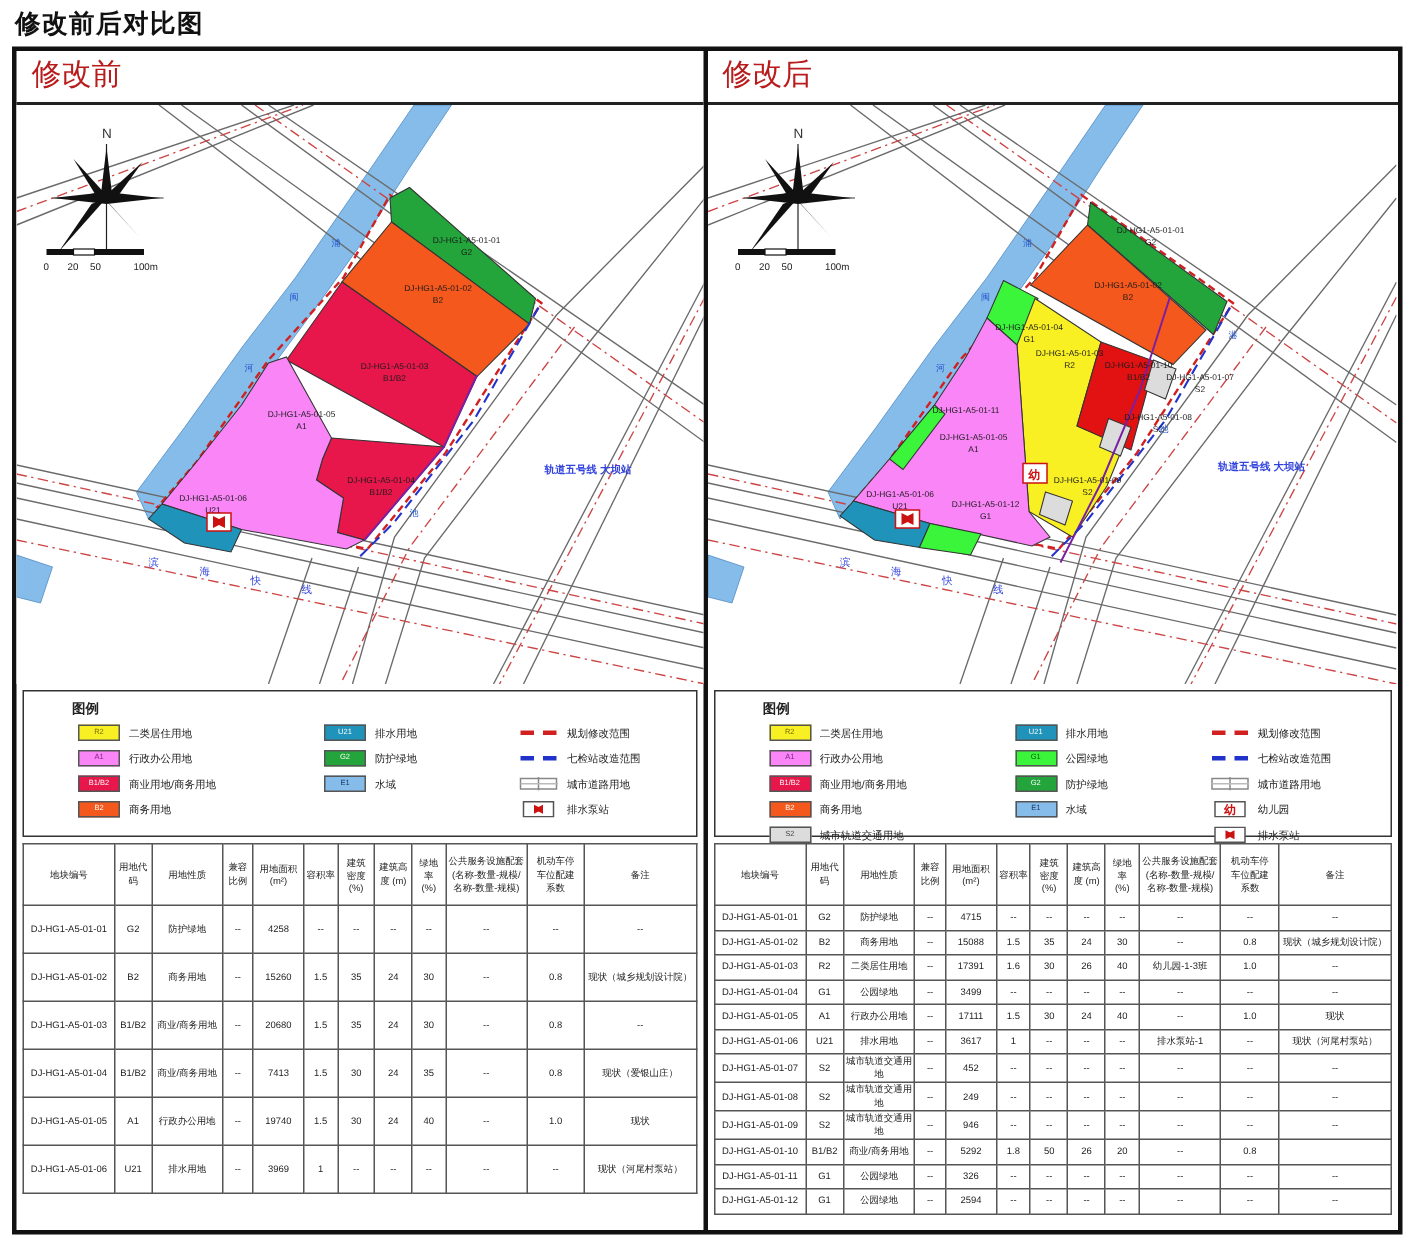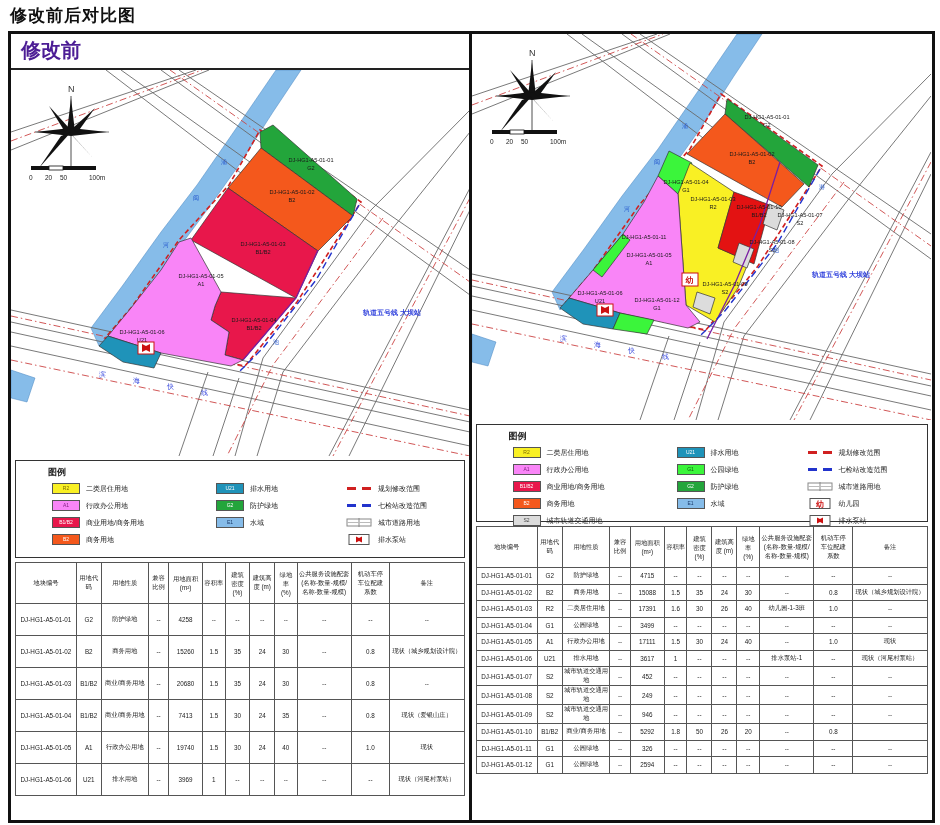--- a/index.html
+++ b/index.html
@@ -1,21 +1,21 @@
 <!DOCTYPE html>
 <html><head>
 <meta charset="utf-8">
 <style>
   html,body{margin:0;padding:0;background:#fff;width:940px;height:825px;overflow:hidden;
     font-family:"Liberation Sans", sans-serif; -webkit-font-smoothing:antialiased;}
   #page-title{position:absolute;left:10px;top:4px;font-size:17px;font-weight:bold;color:#111;letter-spacing:1px;}
   #frame{position:absolute;left:8px;top:31px;width:921px;height:786px;border:3px solid #111;display:flex;background:#fff;}
   .panel{width:50%;height:100%;position:relative;box-sizing:border-box;}
   .panel.left{border-right:3px solid #111;}
-  .panel-header{height:34px;line-height:32px;padding-left:10px;font-size:20px;font-weight:bold;color:#4c1d95;
+  .panel-header{height:34px;line-height:32px;padding-left:10px;font-size:20px;font-weight:normal;color:#b91c1c;
     border-bottom:2px solid #222;}
   .map-wrap{height:386px;position:relative;overflow:hidden;background:#fff;}
   .map-wrap svg{display:block;}
   .legend-box{margin:4px 4px 0 4px;border:1.5px solid #333;height:96px;position:relative;font-size:7px;color:#222;}
   .legend-title{position:absolute;left:32px;top:5px;font-size:9px;font-weight:bold;}
   .legend-col{position:absolute;top:20px;}
   .legend-item{display:flex;align-items:center;height:15px;margin-bottom:2px;}
   .sw{width:26px;height:9px;border:1px solid #555;margin-right:6px;display:flex;align-items:center;justify-content:center;
       font-size:5px;line-height:5px;flex:0 0 auto;}
   .legend-label{white-space:nowrap;font-size:7px;}
@@ -326,20 +326,21 @@
               <td>--</td>
               <td>--</td>
               <td>现状（河尾村泵站）</td>
             </tr>
           </tbody>
         </table>
     </div>
   </div>
 
   <div class="panel right">
+    <div class="panel-header">修改后</div>
     <div class="map-wrap">
       <svg class="map-svg" width="459" height="386" viewBox="0 0 459 386">
           <g>
             <polygon points="265,0 290,0 262,42 228,95 196,140 170,175 122,240 100,263 88,276 80,258 112,215 150,162 186,115 224,60" fill="#86BCE9" stroke="#4a86c0" stroke-width="0.5"></polygon>
             <polygon points="0,300 24,308 16,332 0,328" fill="#86BCE9" stroke="#4a86c0" stroke-width="0.5"></polygon>
             <polyline points="150,0 459,225" fill="none" stroke="#6a6a6a" stroke-width="0.9"></polyline>
             <polyline points="168,0 459,200" fill="none" stroke="#6a6a6a" stroke-width="0.9"></polyline>
             <polyline points="459,40 360,140 252,288 224,386" fill="none" stroke="#6a6a6a" stroke-width="0.9"></polyline>
             <polyline points="459,62 382,158 272,302 246,386" fill="none" stroke="#6a6a6a" stroke-width="0.9"></polyline>
             <polyline points="459,118 318,386" fill="none" stroke="#6a6a6a" stroke-width="0.9"></polyline>

